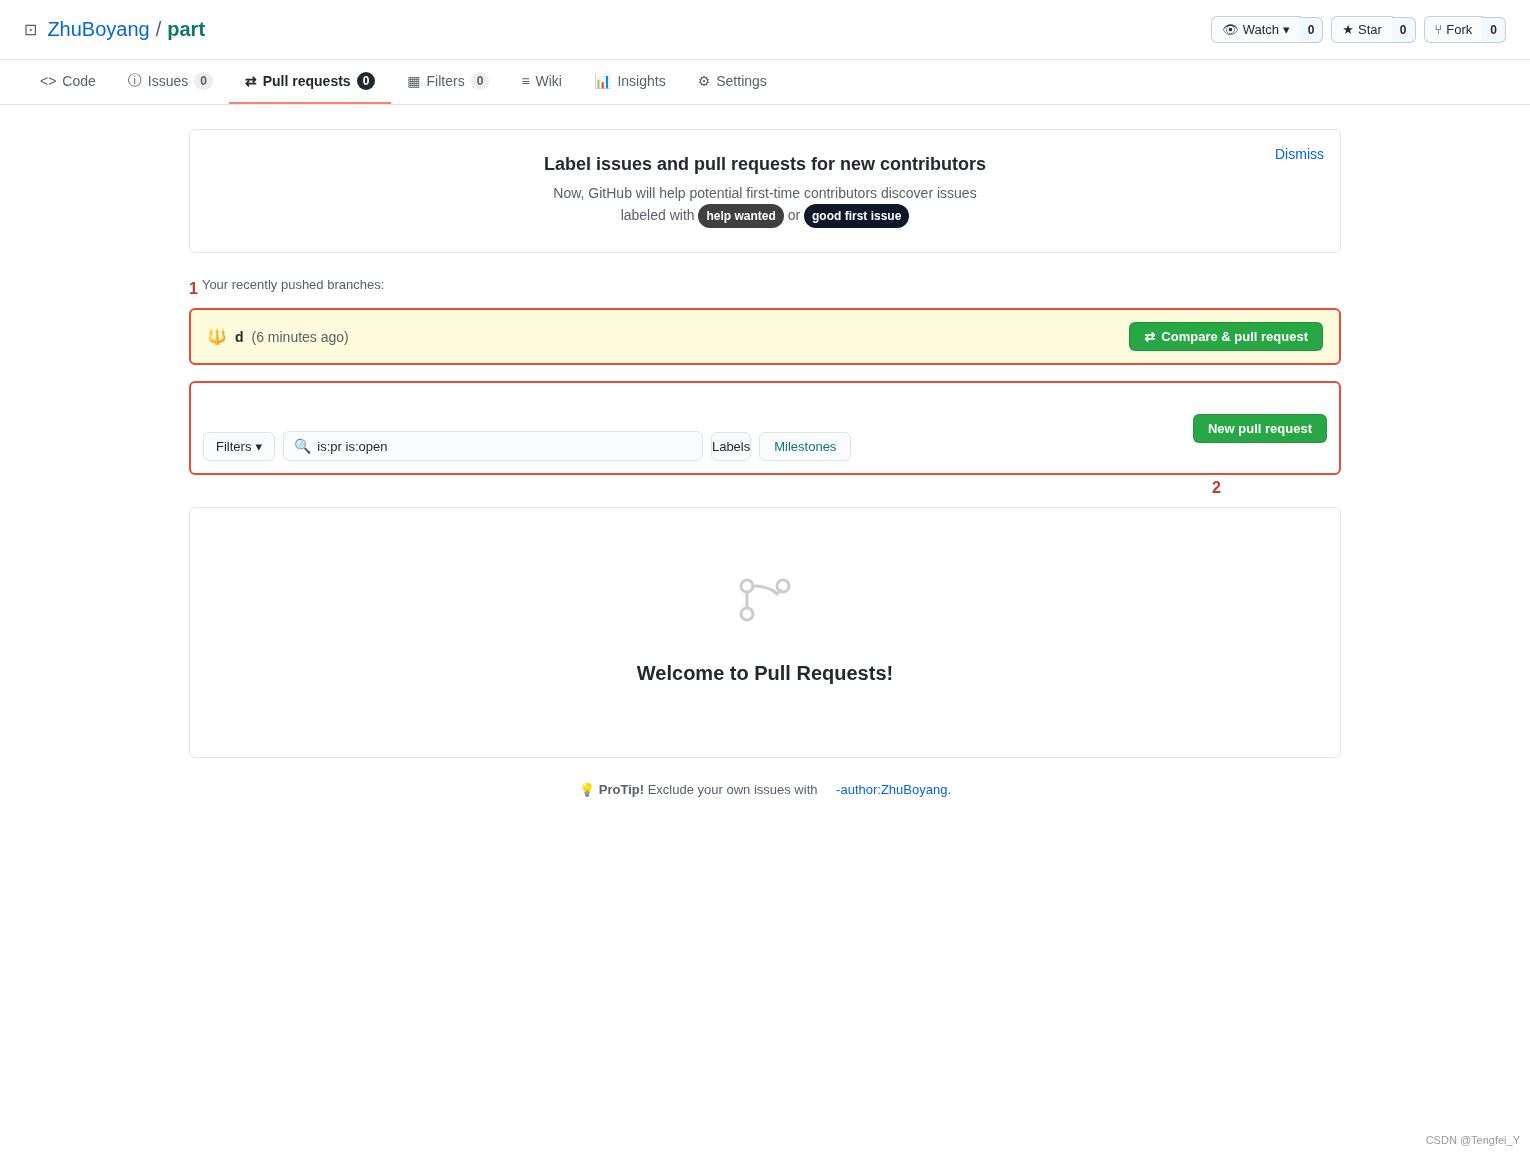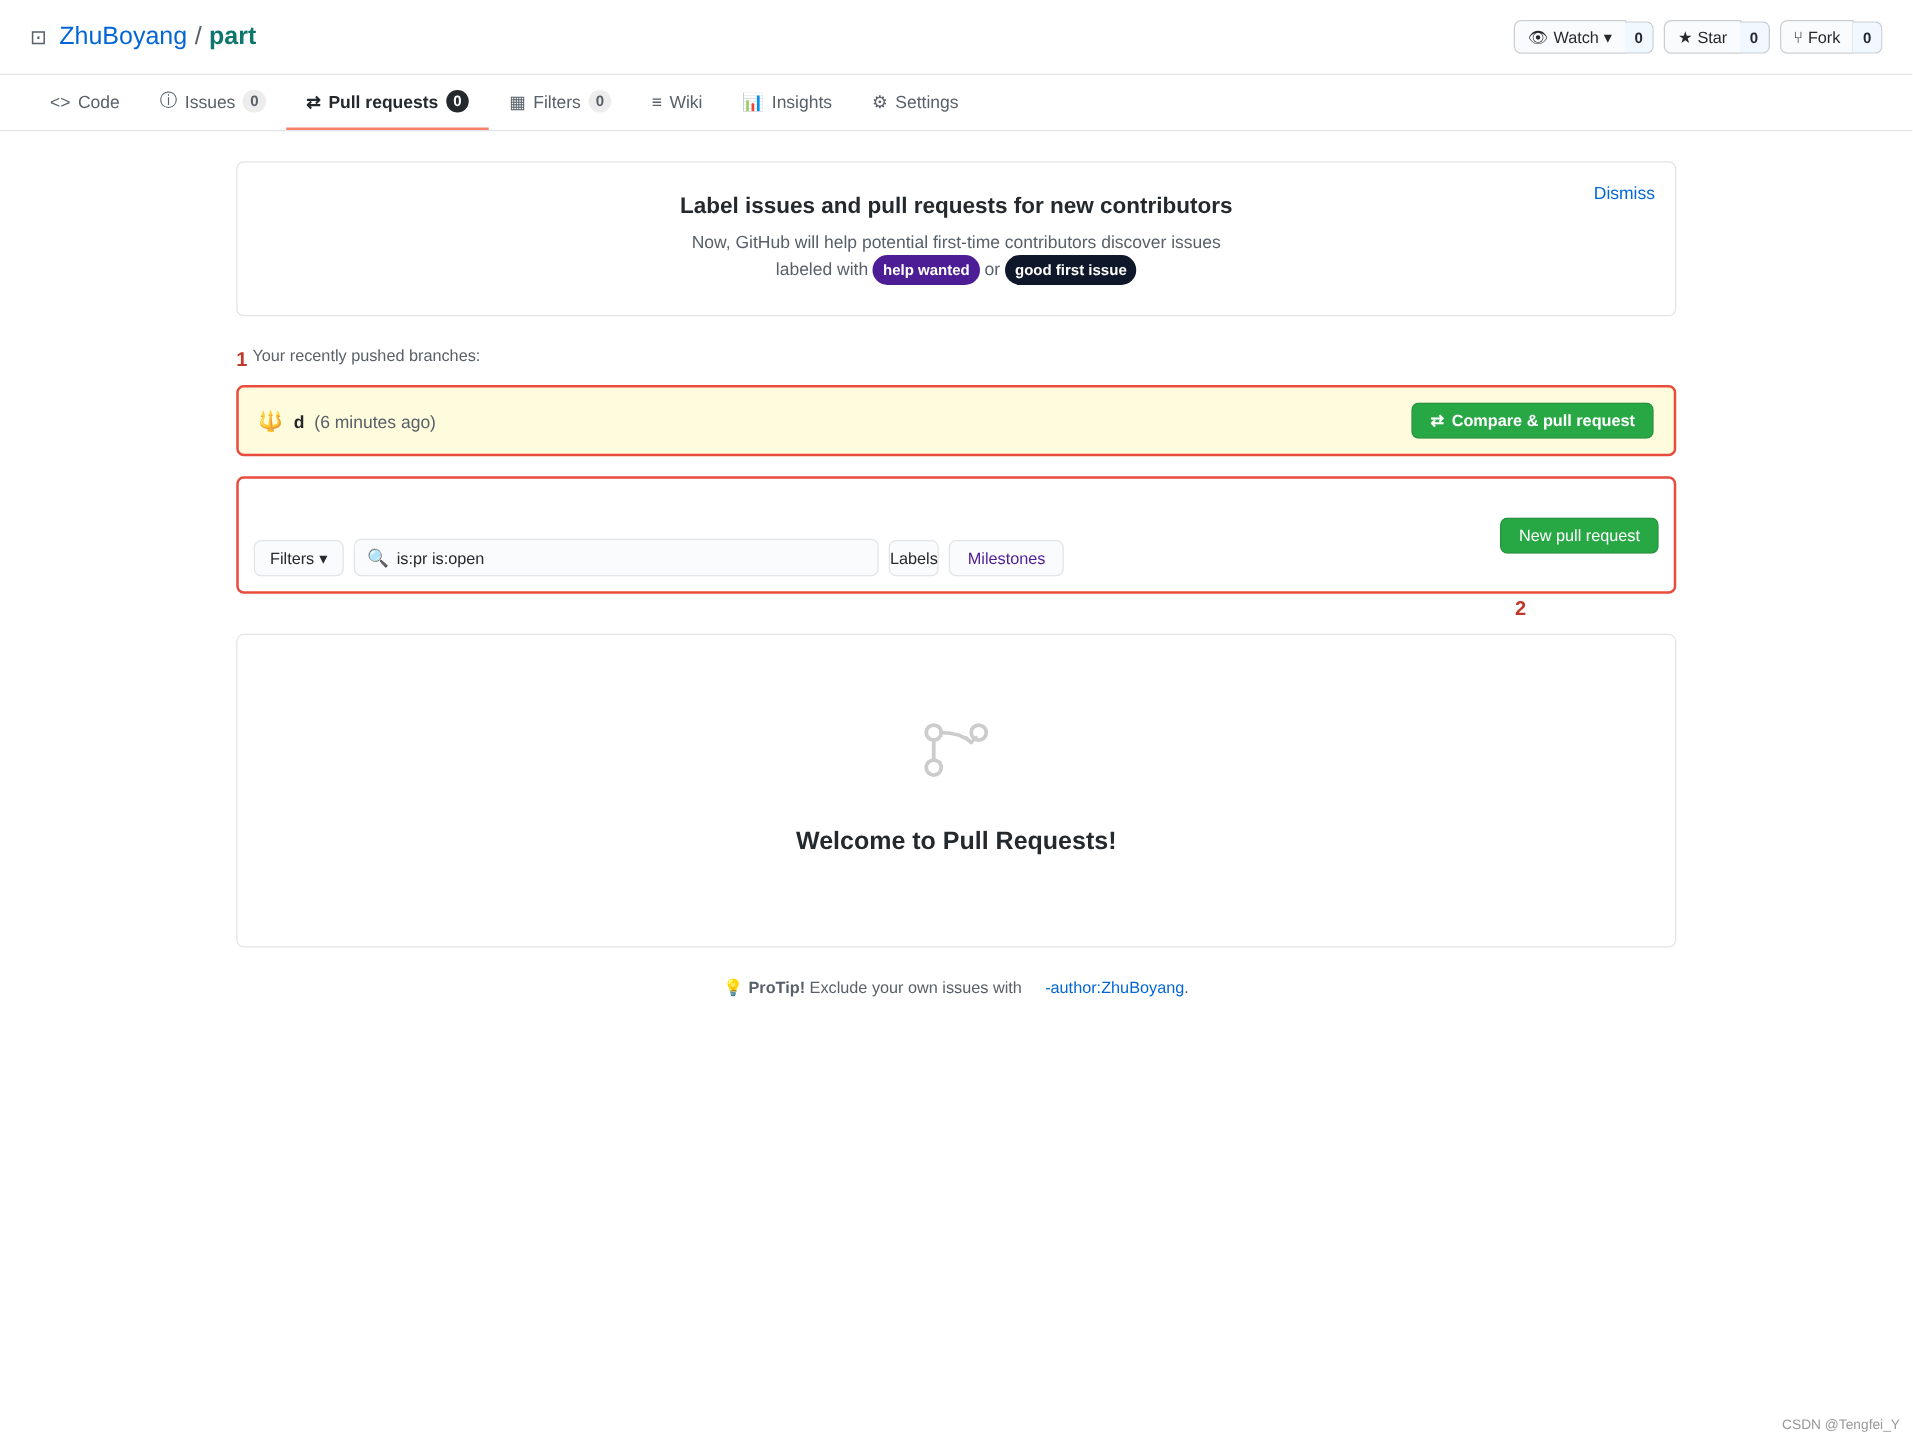--- a/index.html
+++ b/index.html
@@ -26,21 +26,21 @@
     .nav-tab.active .tab-badge { background: #24292e; color: #fff; }
 
     
     .main-content { max-width: 1200px; margin: 0 auto; padding: 24px; }
 
     
     .banner { border: 1px solid #e1e4e8; border-radius: 6px; padding: 24px; text-align: center; margin-bottom: 24px; position: relative; }
     .banner-title { font-size: 18px; font-weight: 600; margin-bottom: 8px; }
     .banner-text { color: #586069; font-size: 14px; line-height: 1.5; }
     .label-tag { display: inline-block; padding: 3px 8px; border-radius: 20px; font-size: 12px; font-weight: 600; color: #fff; }
-    .label-green { background: #4c1d95; }
+    .label-green { background: #404040; }
     .label-purple { background: #0f172a; }
     .dismiss-link { position: absolute; top: 16px; right: 16px; color: #0366d6; text-decoration: none; font-size: 14px; cursor: pointer; }
 
     
     .recently-pushed { margin-bottom: 16px; }
     .recently-label { font-size: 13px; color: #586069; margin-bottom: 8px; }
     .annotation-red { color: #c0392b; font-size: 16px; font-weight: bold; margin-right: 4px; }
     .branch-banner { background: #fffbdd; border: 1px solid #e36209; border-radius: 6px; padding: 12px 16px; display: flex; align-items: center; justify-content: space-between; position: relative; }
     .branch-info { display: flex; align-items: center; gap: 8px; font-size: 14px; }
     .branch-icon { color: #e36209; font-size: 16px; }
@@ -49,22 +49,22 @@
     .compare-btn { background: #28a745; color: #fff; border: 1px solid rgba(27,31,35,.15); border-radius: 6px; padding: 6px 14px; cursor: pointer; font-size: 13px; font-weight: 600; display: flex; align-items: center; gap: 6px; }
 
     
     .filter-bar { display: flex; align-items: center; gap: 8px; margin-bottom: 0; }
     .filter-section { display: flex; align-items: center; flex: 1; gap: 8px; margin-top: 36px; }
     .filter-btn { display: flex; align-items: center; gap: 4px; padding: 6px 12px; background: #fafbfc; border: 1px solid #e1e4e8; border-radius: 6px; cursor: pointer; font-size: 13px; color: #24292e; }
     .search-box { flex: 1; display: flex; align-items: center; border: 1px solid #e1e4e8; border-radius: 6px; padding: 6px 10px; background: #fafbfc; max-width: 420px; }
     .search-box input { border: none; background: transparent; outline: none; font-size: 13px; width: 100%; color: #24292e; }
     .search-icon-svg { color: #586069; margin-right: 6px; font-size: 14px; }
     .labels-btn { padding: 6px 0; background: #fafbfc; border: 1px solid #e1e4e8; border-radius: 6px; cursor: pointer; font-size: 13px; color: #24292e; }
-    .milestones-btn { padding: 6px 14px; background: #fafbfc; border: 1px solid #e1e4e8; border-radius: 6px; cursor: pointer; font-size: 13px; color: #4c1d95; }
-    .new-pr-btn { background: #28a745; color: #fff; border: 1px solid rgba(27,31,35,.15); border-radius: 6px; padding: 6px 14px; cursor: pointer; font-size: 13px; font-weight: 400; white-space: nowrap; }
+    .milestones-btn { padding: 6px 14px; background: #fafbfc; border: 1px solid #e1e4e8; border-radius: 6px; cursor: pointer; font-size: 13px; color: #0f766e; }
+    .new-pr-btn { background: #28a745; color: #fff; border: 1px solid rgba(27,31,35,.15); border-radius: 6px; padding: 6px 14px; cursor: pointer; font-size: 13px; font-weight: 700; white-space: nowrap; }
 
     
     .empty-state { border: 1px solid #e1e4e8; border-radius: 6px; padding: 60px 24px; text-align: center; margin-top: 16px; }
     .empty-icon { font-size: 60px; color: #ccc; margin-bottom: 16px; }
     .empty-title { font-size: 20px; font-weight: 600; margin-bottom: 12px; }
     .empty-text { color: #586069; font-size: 14px; max-width: 600px; margin: 0 auto; line-height: 1.6; }
     .empty-link { color: #0366d6; text-decoration: none; }
 
     
     .protip { margin-top: 24px; text-align: center; font-size: 13px; color: #586069; }

